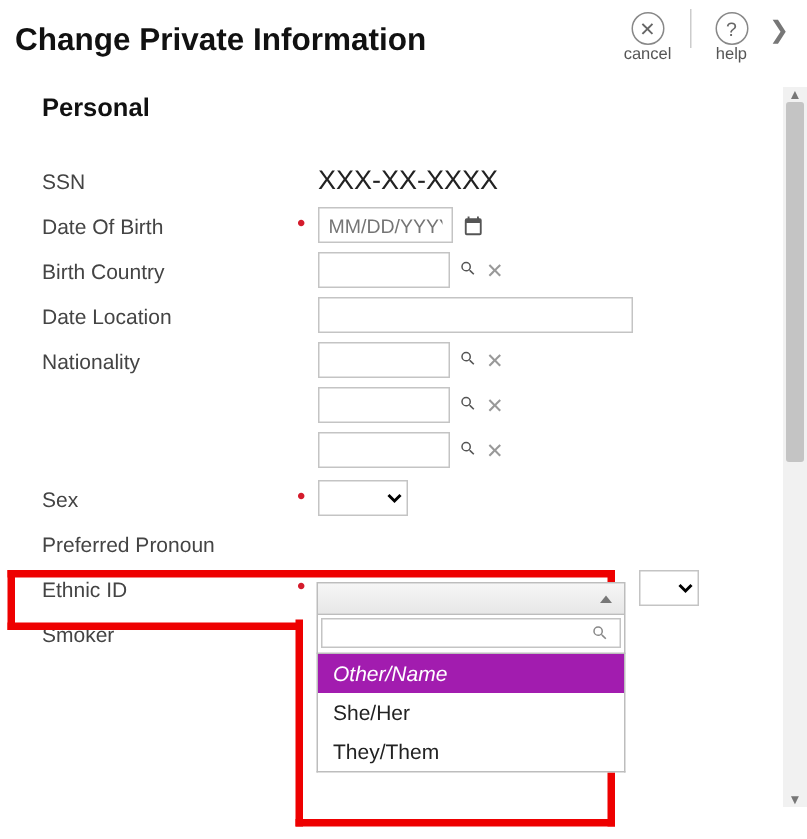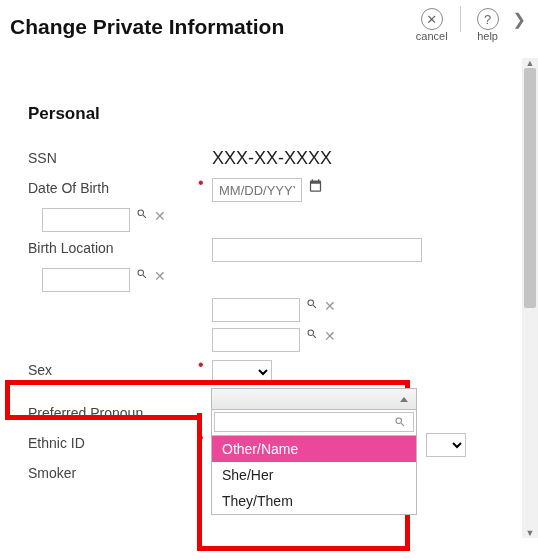--- a/index.html
+++ b/index.html
@@ -77,24 +77,24 @@
   }
   .content {
     padding: 20px 10px 0 28px;
     position: relative;
   }
   .section-title {
     font-size: 17px;
     font-weight: 700;
     color: #111;
     margin-bottom: 24px;
-    margin-top: 42px;
   }
   .row {
     display: flex;
+    align-items: center;
     min-height: 28px;
     margin-bottom: 2px;
   }
   .label {
     width: 170px;
     color: #444;
     font-size: 14px;
     padding-top: 2px;
   }
   .reqdot {
@@ -224,22 +224,23 @@
     border: 1px solid #bdbdbd;
     border-top: none;
   }
   .dd-item {
     padding: 5px 10px;
     font-size: 14px;
     color: #222;
     cursor: pointer;
   }
   .dd-item.sel {
-    background: #ec4899;
+    background: #a21caf;
     color: #fff;
+    font-style: italic;
   }
   .chev {
     color: #777;
     font-size: 16px;
     padding: 4px 2px 0 2px;
   }
 </style>
 </head>
 <body>
 
@@ -273,37 +274,39 @@
     <div class="reqdot">•</div>
     <input class="txt w90" placeholder="MM/DD/YYYY" style="">
     <span class="cal-ic">
       <svg width="15" height="15" viewBox="0 0 24 24">
           <path fill="#555" d="M19 4h-1V2h-2v2H8V2H6v2H5a2 2 0 0 0-2 2v14a2 2 0 0 0 2 2h14a2 2 0 0 0 2-2V6a2 2 0 0 0-2-2zm0 16H5V9h14v11z"></path>
         </svg>
     </span>
   </div>
 
   <div class="row">
+    <div class="label">Birth Country</div>
     <div class="reqdot"></div>
     <input class="txt w88" style="">
     <span class="icon-after">
       <svg width="12" height="12" viewBox="0 0 24 24">
           <path fill="#555" d="M15.5 14h-.79l-.28-.27A6.471 6.471 0 0 0 16 9.5 6.5 6.5 0 1 0 9.5 16a6.471 6.471 0 0 0 4.23-1.57l.27.28v.79l5 4.99L20.49 19l-4.99-5zM9.5 14A4.5 4.5 0 1 1 14 9.5 4.5 4.5 0 0 1 9.5 14z"></path>
         </svg>
     </span>
     <span class="icon-after x">✕</span>
   </div>
 
   <div class="row">
-    <div class="label">Birth Location</div>
+    <div class="label">Date Location</div>
     <div class="reqdot"></div>
     <input class="txt w210" style="">
   </div>
 
   <div class="row">
+    <div class="label">Nationality</div>
     <div class="reqdot"></div>
     <input class="txt w88" style="">
     <span class="icon-after"><svg width="12" height="12" viewBox="0 0 24 24">
           <path fill="#555" d="M15.5 14h-.79l-.28-.27A6.471 6.471 0 0 0 16 9.5 6.5 6.5 0 1 0 9.5 16a6.471 6.471 0 0 0 4.23-1.57l.27.28v.79l5 4.99L20.49 19l-4.99-5zM9.5 14A4.5 4.5 0 1 1 14 9.5 4.5 4.5 0 0 1 9.5 14z"></path>
         </svg></span>
     <span class="icon-after x">✕</span>
   </div>
   <div class="row">
     <div class="label"></div>
       <div class="reqdot"></div>
@@ -322,21 +325,21 @@
         </svg></span>
     <span class="icon-after x">✕</span>
   </div>
 
   <div class="row" style="margin-top:4px;">
     <div class="label">Sex</div>
     <div class="reqdot">•</div>
     <select class="sel sel-sm"></select>
   </div>
 
-  <div class="row" style="margin-top:15px;">
+  <div class="row" style="margin-top:2px;">
     <div class="label">Preferred Pronoun</div>
     <div class="reqdot"></div>
   </div>
 
   <div class="row">
     <div class="label">Ethnic ID</div>
     <div class="reqdot">•</div>
     <div style="width:206px"></div>
     <select class="sel" style="width:40px;margin-left:8px"></select>
   </div>

